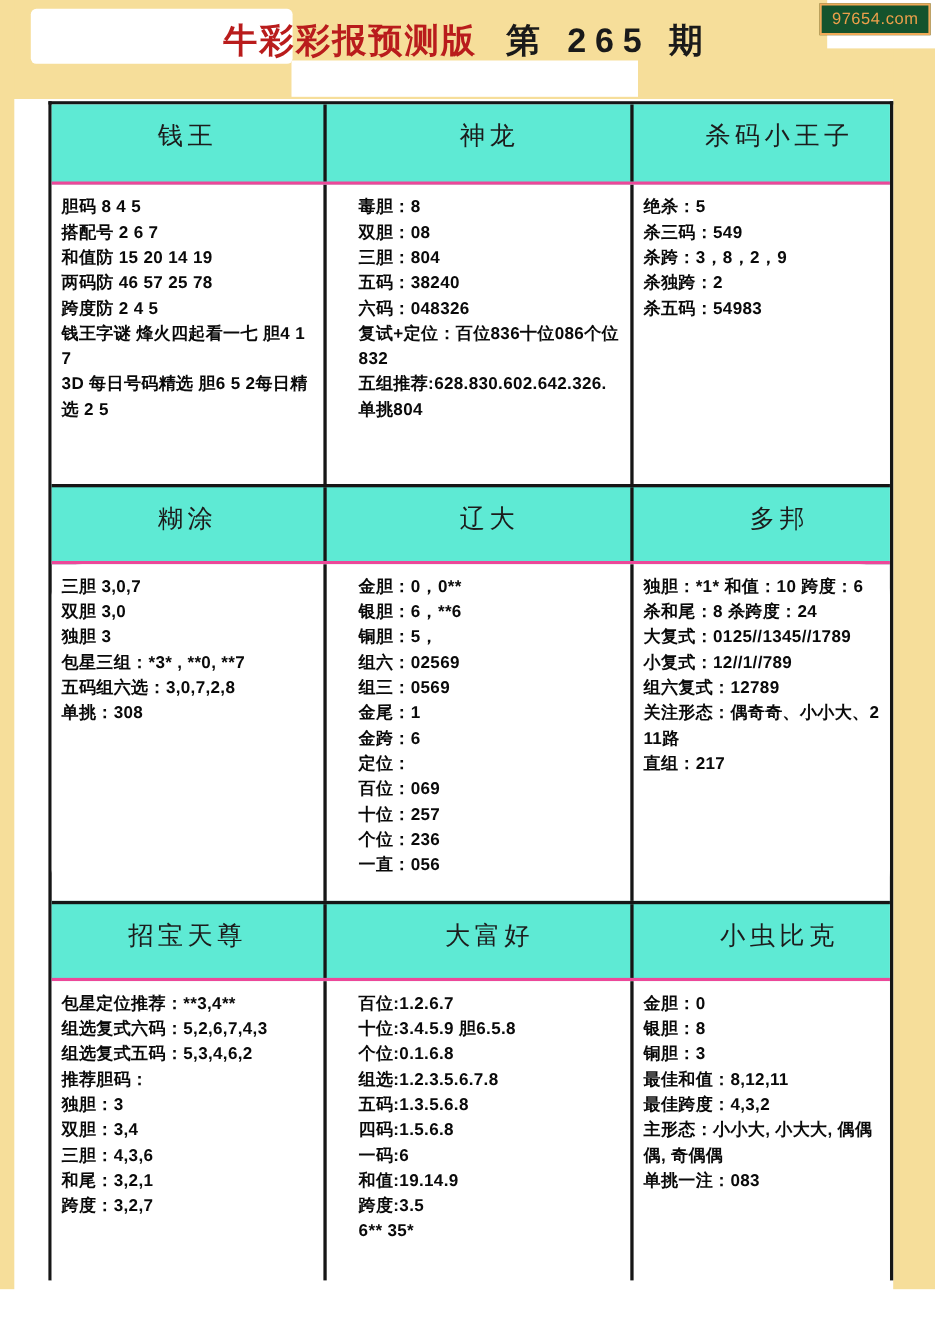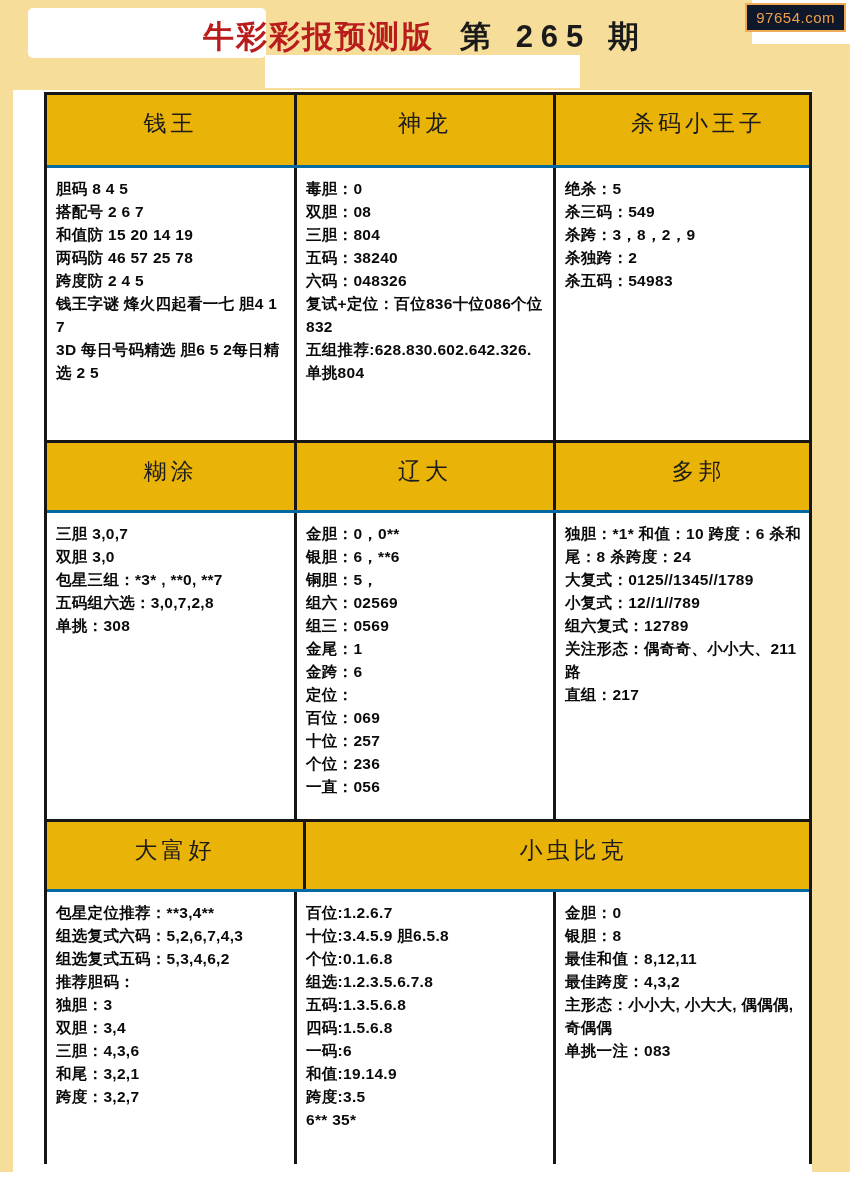--- a/index.html
+++ b/index.html
@@ -17,37 +17,37 @@
 
   .whitebox-left{position:absolute;left:28px;top:8px;width:238px;height:50px;background:#ffffff;border-radius:5px;}
   .whitebox-under{position:absolute;left:265px;top:55px;width:315px;height:33px;background:#ffffff;}
   .corner-white{position:absolute;left:752px;top:0;width:98px;height:44px;background:#ffffff;}
 
   .title{position:absolute;left:0;top:16px;width:850px;text-align:center;white-space:nowrap;
          font-weight:bold;font-size:31px;letter-spacing:2px;}
   .title .red{color:#b91c1c;}
   .title .blk{color:#1a1a1a;margin-left:26px;letter-spacing:8px;}
 
-  .watermark{position:absolute;right:4px;top:3px;background:#0f172a;
+  .watermark{position:absolute;right:4px;top:3px;background:#14532d;
              border:2px solid #f0aa58;color:#eda04b;font-size:15px;
              padding:4px 9px;letter-spacing:0.5px;}
 
   
   .grid{position:absolute;left:44px;top:92px;width:768px;
         border:3px solid #161616;border-bottom:none;box-sizing:border-box;background:#ffffff;}
-  .hrow{display:flex;background:#eab308;border-bottom:3px solid #0369a1;height:73px;box-sizing:border-box;}
+  .hrow{display:flex;background:#5eead4;border-bottom:3px solid #ec4899;height:73px;box-sizing:border-box;}
   .hrow + .brow{background:#ffffff;}
   .brow{display:flex;box-sizing:border-box;}
   .brow.r1{height:272px;}
   .brow.r2{height:306px;border-radius:28px;}
   .brow.r3{height:272px;}
   .brow + .hrow{border-top:3px solid #161616;justify-content:space-between;}
   .c{box-sizing:border-box;}
   .c1{width:250px;border-right:3px solid #161616;}
-  .c2{width:259px;border-right:3px solid #161616;}
+  .c2{width:259px;border-right:3px solid #161616;margin-left:20px;}
   .c3{flex:1;padding-left:32px;}
   .hcell{padding-top:13px;text-align:center;
          font-family:"Liberation Serif","DejaVu Serif",serif;
          font-size:23px;letter-spacing:4px;color:#1c1c1c;}
   .bcell{padding:9px 6px 5px 9px;font-weight:bold;font-size:15.5px;color:#0a0a0a;overflow:hidden;}
   .bcell .line{margin:0;line-height:23px;letter-spacing:0.3px;word-break:break-all;}
 </style>
 </head>
 <body>
 
@@ -77,21 +77,21 @@
       <div class="c c1 bcell">
           <p class="line">胆码 8 4 5</p>
           <p class="line">搭配号 2 6 7</p>
           <p class="line">和值防 15 20 14 19</p>
           <p class="line">两码防 46 57 25 78</p>
           <p class="line">跨度防 2 4 5</p>
           <p class="line">钱王字谜 烽火四起看一七  胆4 1 7</p>
           <p class="line">3D 每日号码精选 胆6 5 2每日精选 2 5</p>
         </div>
       <div class="c c2 bcell">
-          <p class="line">毒胆：0</p>
+          <p class="line">毒胆：8</p>
           <p class="line">双胆：08</p>
           <p class="line">三胆：804</p>
           <p class="line">五码：38240</p>
           <p class="line">六码：048326</p>
           <p class="line">复试+定位：百位836十位086个位832</p>
           <p class="line">五组推荐:628.830.602.642.326.单挑804</p>
         </div>
       <div class="c c3 bcell">
           <p class="line">绝杀：5</p>
           <p class="line">杀三码：549</p>
@@ -103,20 +103,21 @@
 
     <div class="hrow">
       <div class="c c1 hcell">糊涂</div>
       <div class="c c2 hcell">辽大</div>
       <div class="c c3 hcell">多邦</div>
     </div>
     <div class="brow r2">
       <div class="c c1 bcell">
           <p class="line">三胆 3,0,7</p>
           <p class="line">双胆 3,0</p>
+          <p class="line">独胆 3</p>
           <p class="line">包星三组：*3* , **0, **7</p>
           <p class="line">五码组六选：3,0,7,2,8</p>
           <p class="line">单挑：308</p>
         </div>
       <div class="c c2 bcell">
           <p class="line">金胆：0，0**</p>
           <p class="line">银胆：6，**6</p>
           <p class="line">铜胆：5，</p>
           <p class="line">组六：02569</p>
           <p class="line">组三：0569</p>
@@ -132,20 +133,21 @@
           <p class="line">独胆：*1* 和值：10 跨度：6 杀和尾：8 杀跨度：24</p>
           <p class="line">大复式：0125//1345//1789</p>
           <p class="line">小复式：12//1//789</p>
           <p class="line">组六复式：12789</p>
           <p class="line">关注形态：偶奇奇、小小大、211路</p>
           <p class="line">直组：217</p>
         </div>
     </div>
 
     <div class="hrow">
+      <div class="c c1 hcell">招宝天尊</div>
       <div class="c c2 hcell">大富好</div>
       <div class="c c3 hcell">小虫比克</div>
     </div>
     <div class="brow r3">
       <div class="c c1 bcell">
           <p class="line">包星定位推荐：**3,4**</p>
           <p class="line">组选复式六码：5,2,6,7,4,3</p>
           <p class="line">组选复式五码：5,3,4,6,2</p>
           <p class="line">推荐胆码：</p>
           <p class="line">独胆：3</p>
@@ -162,20 +164,21 @@
           <p class="line">五码:1.3.5.6.8</p>
           <p class="line">四码:1.5.6.8</p>
           <p class="line">一码:6</p>
           <p class="line">和值:19.14.9</p>
           <p class="line">跨度:3.5</p>
           <p class="line">6** 35*</p>
         </div>
       <div class="c c3 bcell">
           <p class="line">金胆：0</p>
           <p class="line">银胆：8</p>
+          <p class="line">铜胆：3</p>
           <p class="line">最佳和值：8,12,11</p>
           <p class="line">最佳跨度：4,3,2</p>
           <p class="line">主形态：小小大, 小大大, 偶偶偶, 奇偶偶</p>
           <p class="line">单挑一注：083</p>
         </div>
     </div>
 
   </div>
 </div>
 

